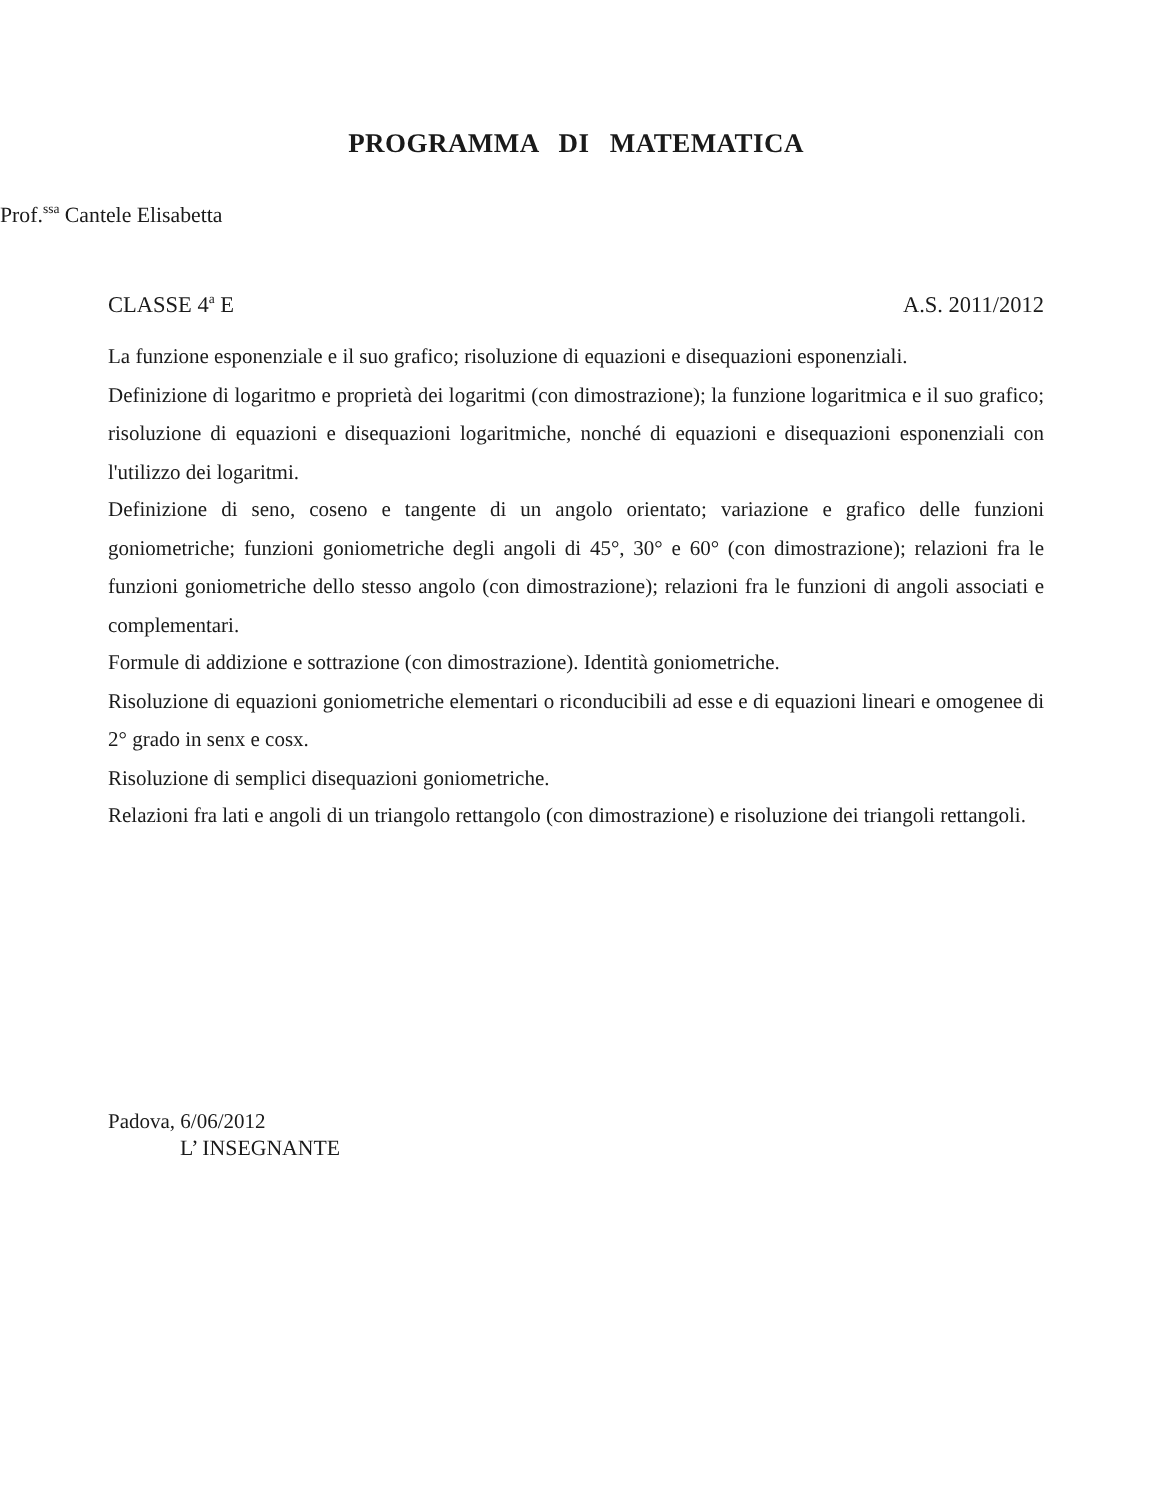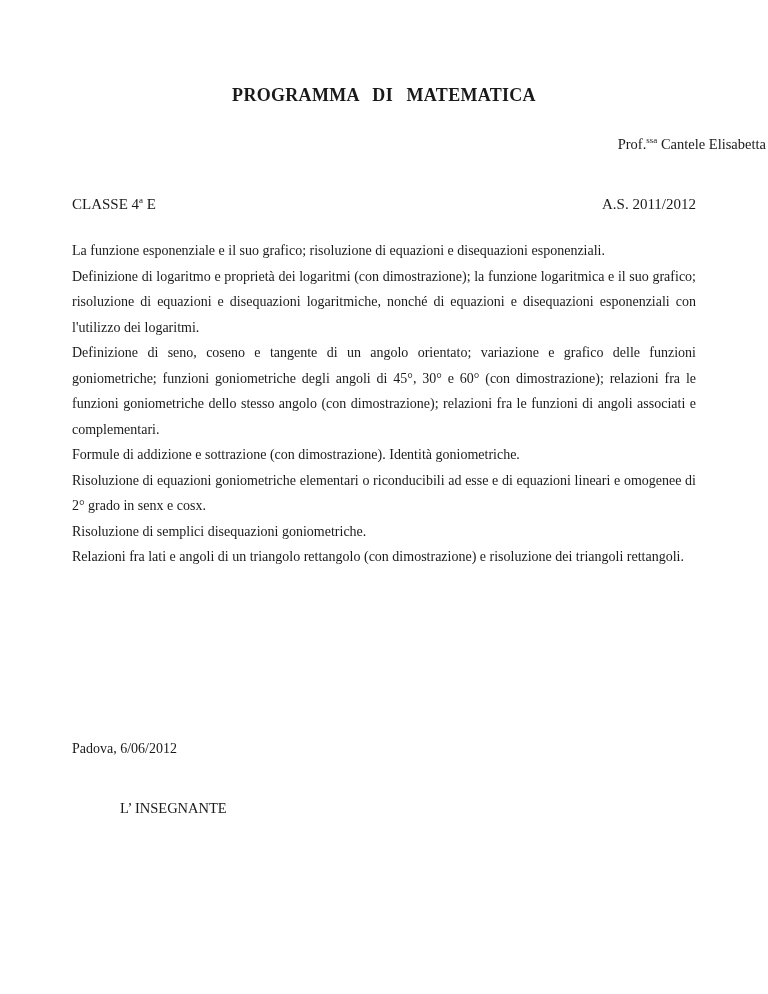--- a/index.html
+++ b/index.html
@@ -25,22 +25,22 @@
     font-size: 18px;
     font-weight: bold;
     letter-spacing: 0.3px;
     word-spacing: 2px;
     white-space: pre-wrap;
   }
   .prof-line {
     position: absolute;
     top: 136px;
     left: 0;
-    right: 2px;
-    text-align: right;
+    right: 12px;
+    text-align: left;
     font-size: 14.5px;
   }
   .prof-line sup, .class-left sup {
     font-size: 9px;
     vertical-align: super;
     line-height: 0;
   }
   .class-row {
     position: absolute;
     top: 196px;
@@ -48,21 +48,21 @@
     right: 72px;
     display: flex;
     justify-content: space-between;
     font-size: 15px;
   }
   .underlined {
     text-underline-offset: 3px;
   }
   .body-text {
     position: absolute;
-    top: 238px;
+    top: 226px;
     left: 72px;
     right: 72px;
     font-size: 14px;
     line-height: 25.5px;
   }
   .body-text p {
     text-align: justify;
     margin: 0;
   }
   .adoption-line {
@@ -74,21 +74,21 @@
     white-space: pre-wrap;
   }
   .place-date {
     position: absolute;
     top: 741px;
     left: 72px;
     font-size: 14px;
   }
   .signature-row {
     position: absolute;
-    top: 800px;
+    top: 758px;
     left: 72px;
     right: 72px;
     display: flex;
     justify-content: space-between;
     font-size: 14.5px;
     white-space: pre-wrap;
     flex-direction: column;
   }
   .signature-teacher {
     padding-left: 48px;

